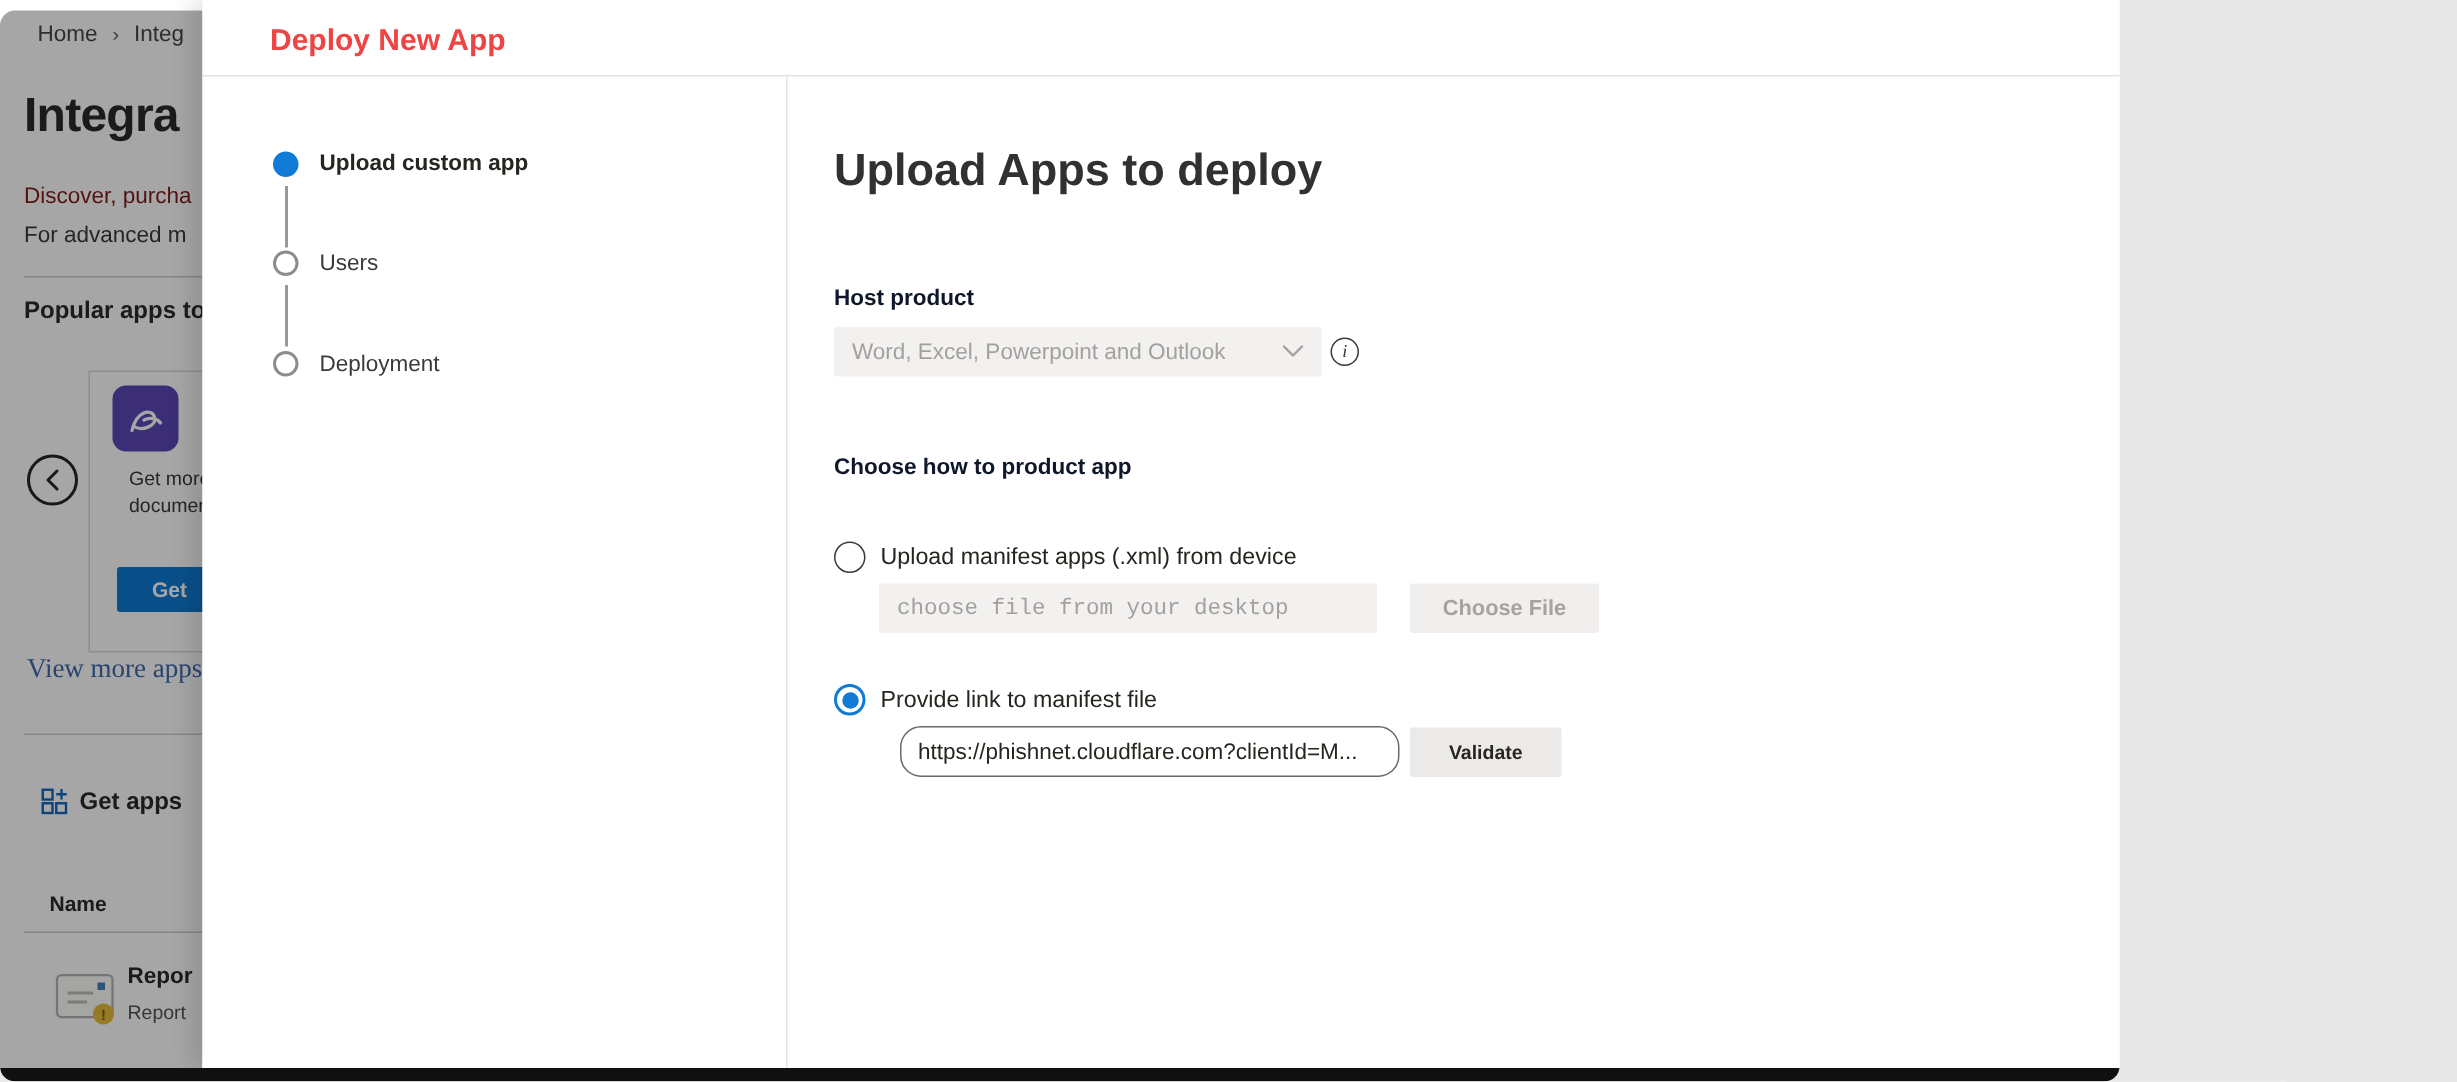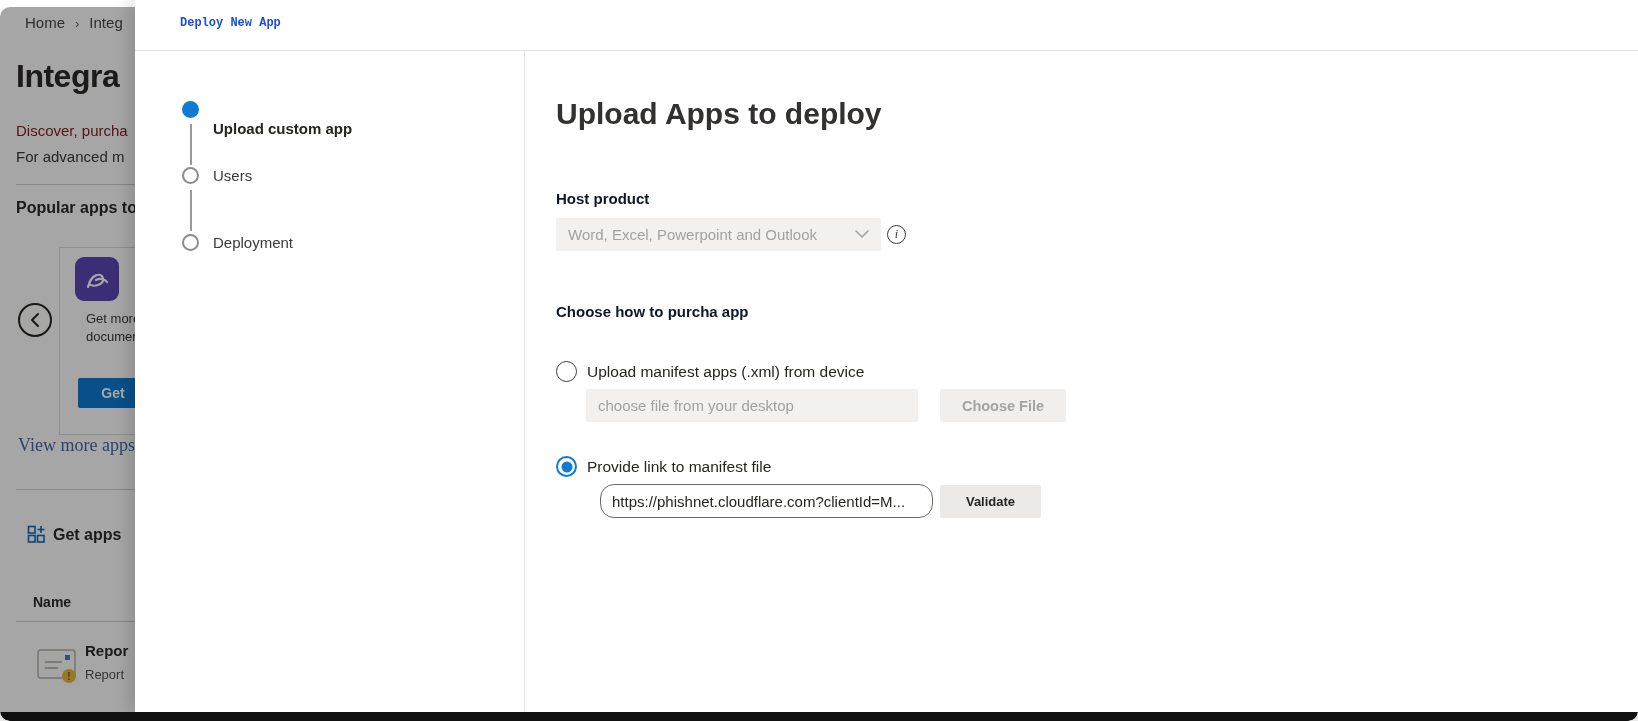--- a/index.html
+++ b/index.html
@@ -1,20 +1,20 @@
 <!DOCTYPE html>
 <html><head>
 <meta charset="utf-8">
 <style>
   * { margin:0; padding:0; box-sizing:border-box; }
   html,body { background:#e8e8e8; }
   body { font-family:"Liberation Sans", sans-serif; }
 
   .screen {
-    position:relative; width:1638px; height:721px; background:#fff;
+    position:relative; width:1413px; height:721px; background:#fff;
     overflow:hidden; border-radius:0 0 10px 10px;padding-left:32px;
   }
 
   
   .bg-strip {
     position:absolute; left:0; top:0; width:135px; height:712px;
     background:#fff; overflow:hidden;
   }
   .crumb { position:absolute; left:25px; top:14px; font-size:15px; color:#494745; white-space:nowrap; }
   .crumb .sep { margin:0 10px; color:#605e5c; font-size:13px; }
@@ -59,33 +59,33 @@
   .dim-overlay {
     position:absolute; left:0; top:7px; width:135px; height:705px;
     background:rgba(0,0,0,0.35); border-top-left-radius:10px; pointer-events:none;
   }
 
   
   .panel {
     position:absolute; left:135px; top:0; width:1503px; height:712px; background:#fff;
     box-shadow:-8px 0 14px rgba(0,0,0,0.12);
   }
-  .panel-title { position:absolute; left:45px; top:16px; font-size:12px; font-weight:700; color:#1d4ed8;font-family:Liberation Mono, monospace; }
+  .panel-title { position:absolute; left:45px; top:16px; font-size:20px; font-weight:700; color:#ef4444; }
   .panel-hdiv { position:absolute; left:0; top:50px; width:1503px; height:1px; background:#e4e2e0; }
   .panel-vdiv { position:absolute; left:389px; top:51px; width:1px; height:661px; background:#e4e2e0; }
 
   
   .step-dot {
     position:absolute; left:47px; width:17px; height:17px; border-radius:50%;
     background:#fff; border:2px solid #8f8d8b; cursor:pointer;
   }
   .step-dot.active { background:#0f7bd4; border-color:#0f7bd4; }
   .step-line { position:absolute; left:55px; width:2px; background:#9b9997; }
   .step-label { position:absolute; left:78px; font-size:15px; color:#3b3a39; white-space:nowrap; cursor:pointer; }
-  .step-label.active { font-weight:700; color:#26251f;margin-top:20px; }
+  .step-label.active { font-weight:700; color:#26251f; }
 
   
   .content-heading { position:absolute; left:421px; top:97px; font-size:30px; font-weight:700; color:#323130; }
   .field-label { position:absolute; left:421px; font-size:15px; font-weight:700; color:#0f172a; }
 
   .dropdown {
     position:absolute; left:421px; top:218px; width:325px; height:33px;
     background:#f2f1f0; border-radius:2px; display:flex; align-items:center;
     padding:0 12px; cursor:default;
   }
@@ -105,21 +105,21 @@
   .radio.selected { border:2px solid #0f7bd4; }
   .radio.selected::after {
     content:""; position:absolute; left:50%; top:50%; transform:translate(-50%,-50%);
     width:11px; height:11px; border-radius:50%; background:#0f7bd4;
   }
   .radio-label { font-size:15.5px; color:#26251f; white-space:nowrap; }
 
   .file-input {
     position:absolute; left:451px; top:389px; width:332px; height:33px;
     background:#f2f1f0; border:none; border-radius:2px; padding:0 12px;
-    font-size:15px; color:#4d7c0f; font-family:Liberation Sans, sans-serif;
+    font-size:15px; color:#4d7c0f; font-family:Liberation Mono, monospace;
   }
   .file-input::placeholder { color:#a3a19f; }
   .choose-file-btn {
     position:absolute; left:805px; top:389px; width:126px; height:33px;
     background:#f1efee; border:none; border-radius:2px;
     font-size:14.5px; font-weight:700; color:#a5a3a1;
     font-family:"Liberation Sans", sans-serif; cursor:pointer;
   }
   .link-input {
     position:absolute; left:450px; top:484px; width:333px; height:34px;
@@ -229,21 +229,21 @@
     <div class="field-label" style="top:190px;">Host product</div>
 
     <div class="dropdown">
       <span class="dropdown-value">Word, Excel, Powerpoint and Outlook</span>
       <svg width="14" height="9" viewBox="0 0 14 9">
         <polyline points="1,1 7,7 13,1" stroke="#a3a19f" stroke-width="1.6" fill="none" stroke-linecap="round" stroke-linejoin="round"></polyline>
       </svg>
     </div>
     <div class="info-icon">i</div>
 
-    <div class="field-label" style="top:303px;">Choose how to purcha app</div>
+    <div class="field-label" style="top:303px;">Choose how to product app</div>
 
     <div class="radio-row" style="top:361px;">
       <span class="radio"></span>
       <span class="radio-label">Upload manifest apps (.xml) from device</span>
     </div>
     <input class="file-input" type="text" disabled="" placeholder="choose file from your desktop" style="">
     <button class="choose-file-btn">Choose File</button>
 
     <div class="radio-row" style="top:456px;">
       <span class="radio selected"></span>

